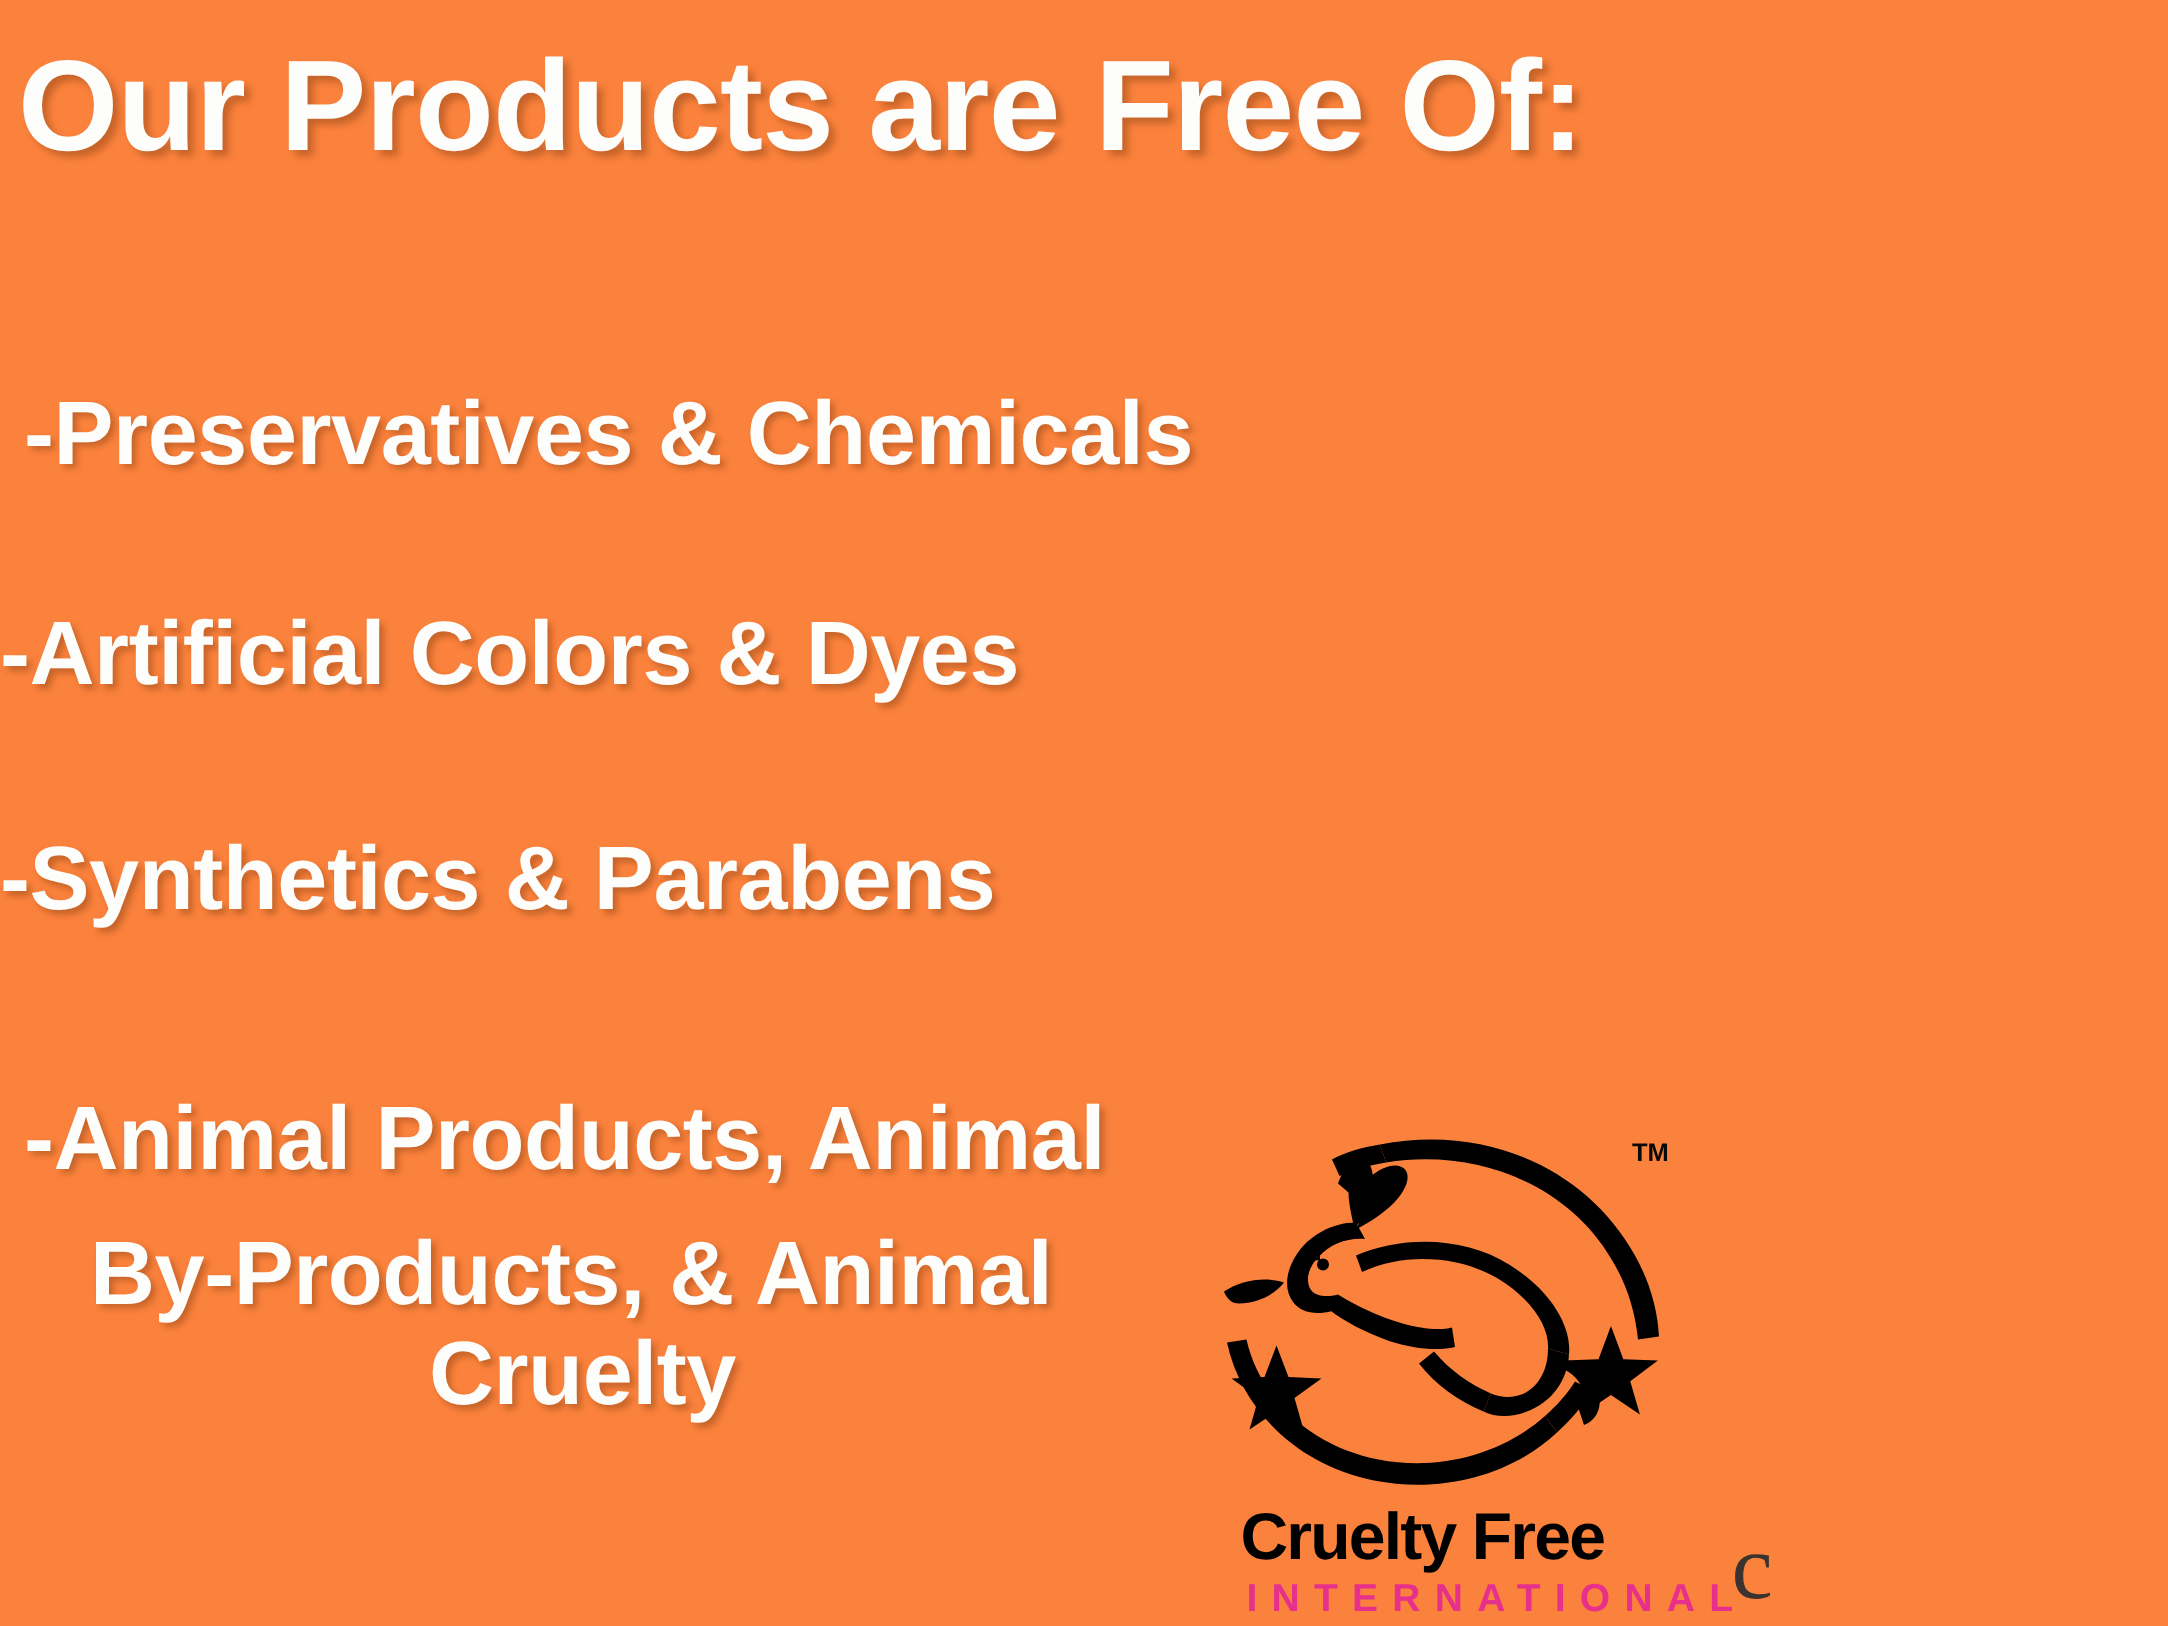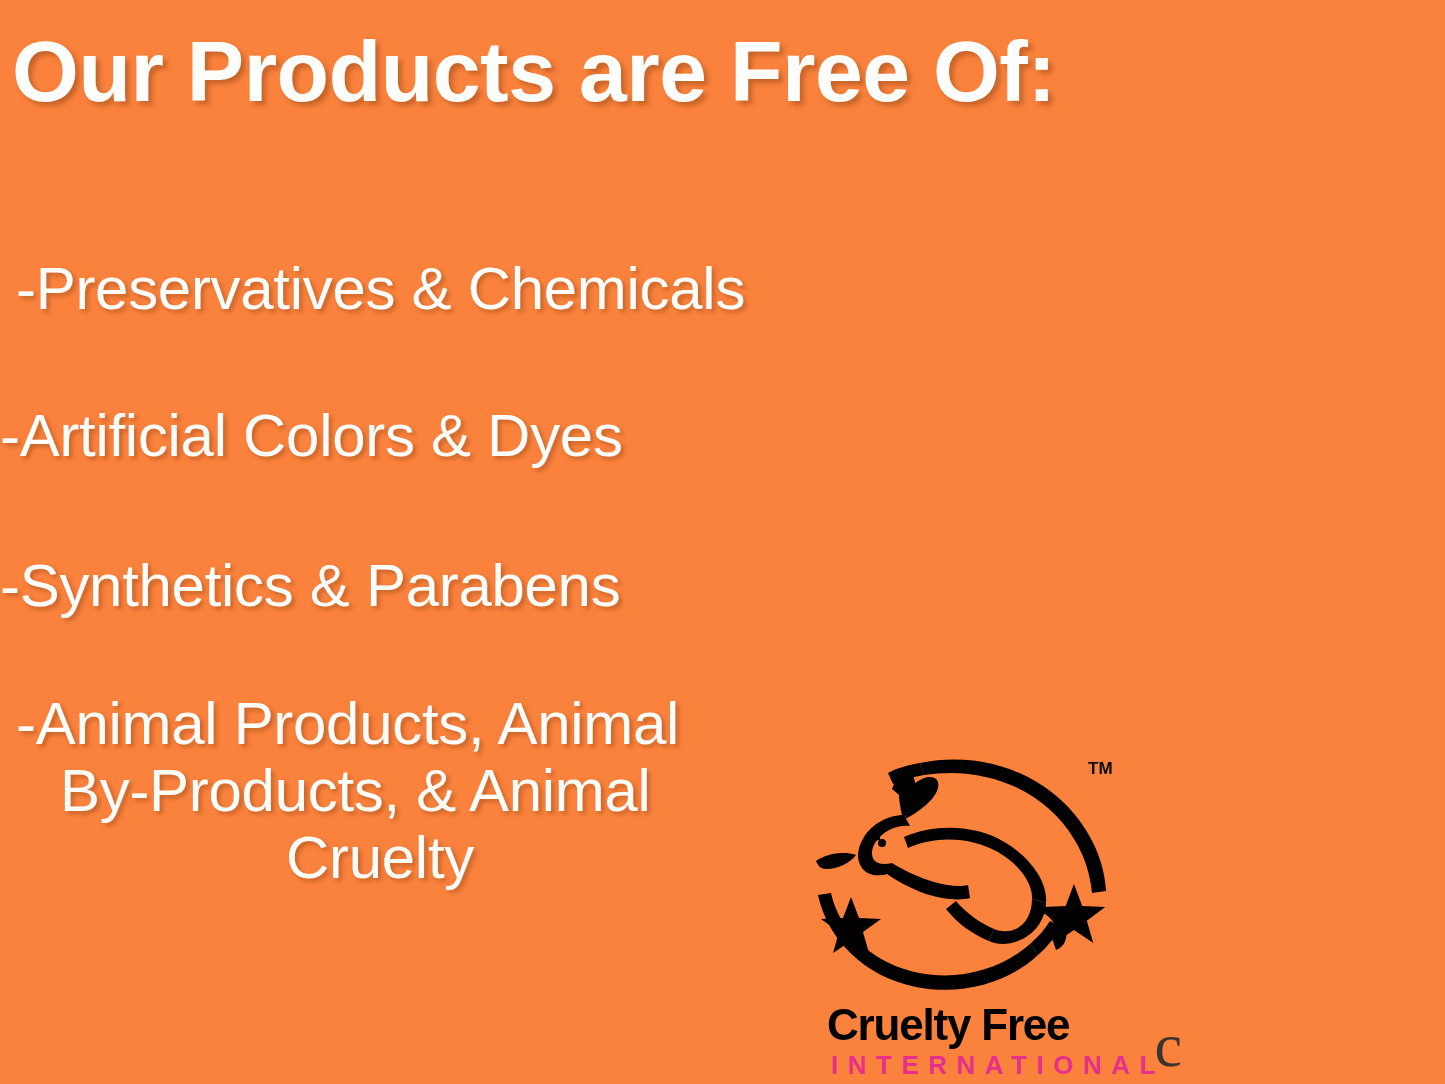--- a/index.html
+++ b/index.html
@@ -37,33 +37,33 @@
 
   
   #bullets {
     position: absolute;
     left: 0;
     top: 255px;
     width: 830px;
   }
   .bullet {
     font-size: 60px;
-    font-weight: normal;
+    font-weight: bold;
     color: #fdfdfb;
     text-shadow: 3px 3px 4px rgba(120, 55, 15, 0.40);
     line-height: 1.12;
     white-space: nowrap;
     letter-spacing: -0.3px;
   }
   .bullet-1 { position: absolute; left: 16px; top: 0px; }
   .bullet-2 { position: absolute; left: 0; top: 147px; }
   .bullet-3 { position: absolute; left: 0; top: 297px; }
   .bullet-4 { position: absolute; left: 16px; top: 435px; width: 790px; white-space: normal; }
-  .bullet-4 .l1 { display: block; text-align: left; }
-  .bullet-4 .l2 { display: block; text-align: left; padding-left: 44px; }
+  .bullet-4 .l1 { display: block; text-align: left; margin-top: 35px; }
+  .bullet-4 .l2 { display: block; text-align: left; padding-left: 44px; margin-top: 23px; }
   .bullet-4 .l3 { display: block; text-align: left; padding-left: 270px; }
 
   
   #cfi-logo {
     position: absolute;
     left: 800px;
     top: 745px;
     width: 320px;
     height: 339px;
   }

